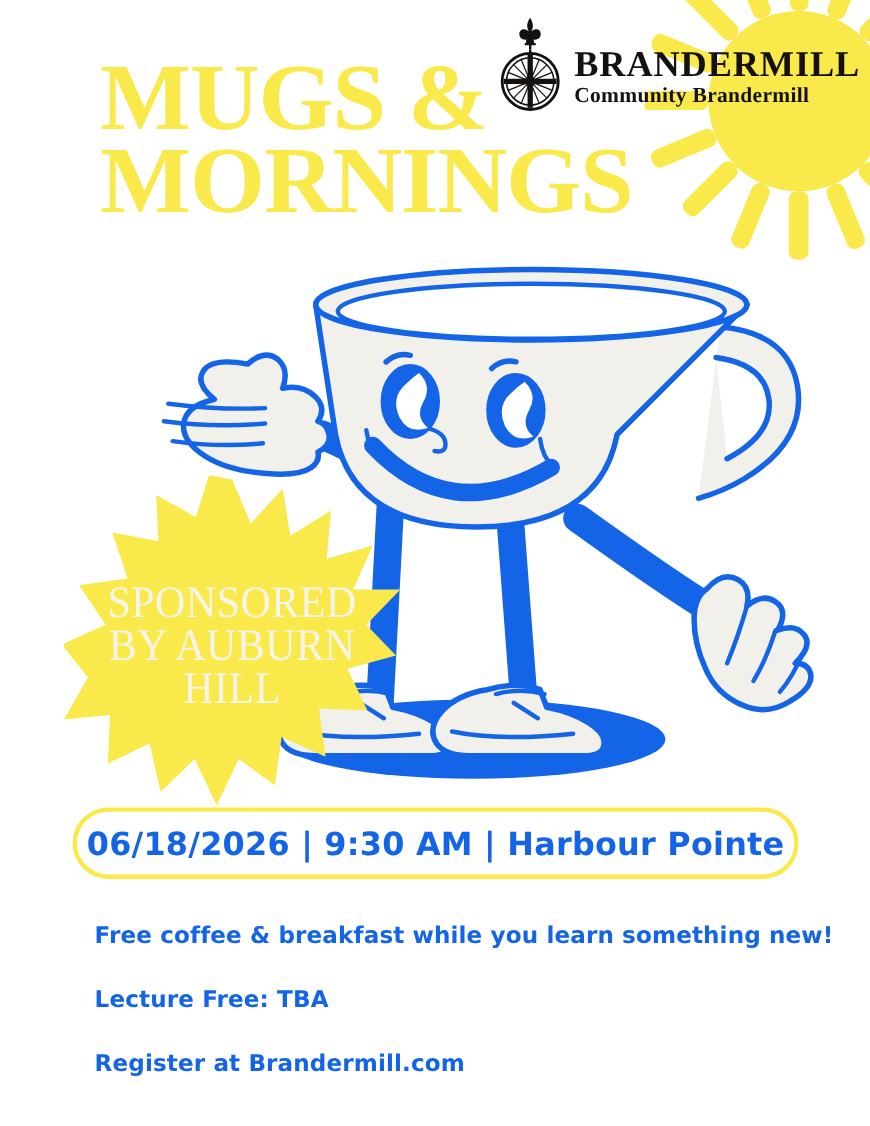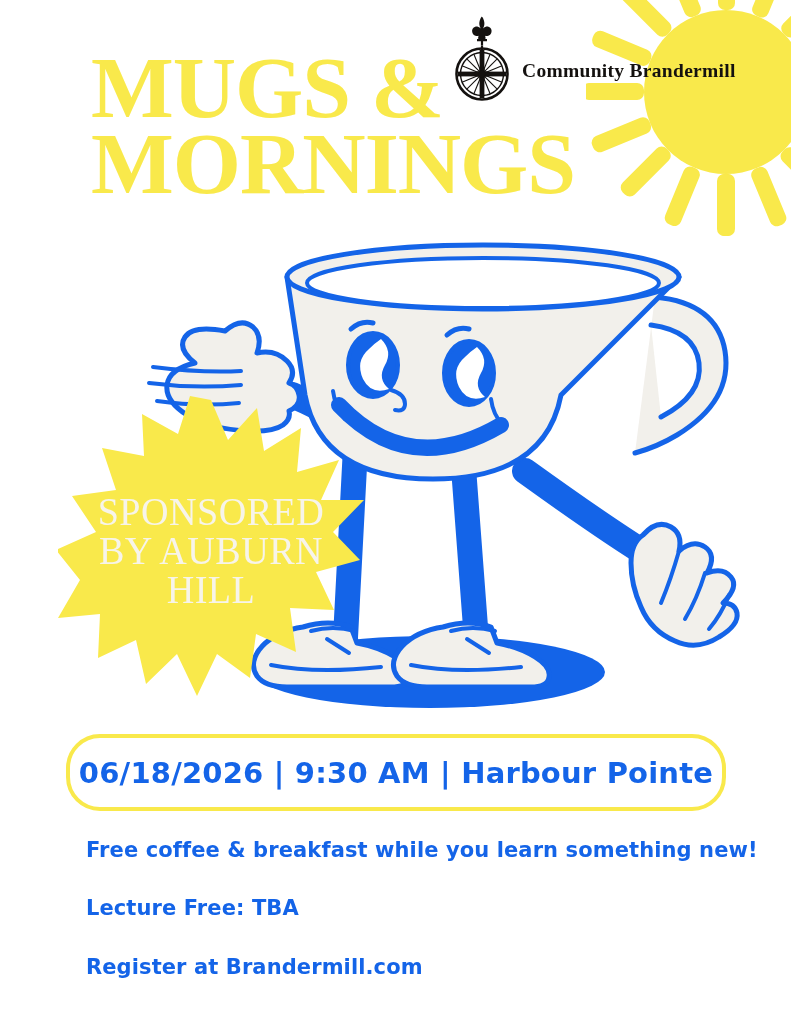--- a/index.html
+++ b/index.html
@@ -102,21 +102,21 @@
     top: 235px;
     width: 660px;
     height: 480px;
     pointer-events: none;
   }
 
   
   .badge {
     position: absolute;
     left: 58px;
-    top: 396px;
+    top: 432px;
     width: 306px;
     height: 308px;
   }
   .badge svg { position: absolute; inset: 0; }
   .badge-text {
     position: absolute;
     left: 0;
     top: 96px;
     width: 306px;
     text-align: center;
@@ -128,21 +128,21 @@
     color: #F7F4EA;
     transform: scaleX(0.93);
   }
 
   
   .date-pill {
     position: absolute;
     left: 66px;
     top: 734px;
     width: 660px;
-    height: 77px;
+    height: 65px;
     box-sizing: border-box;
     border: 4px solid #F9E94B;
     border-radius: 34px;
     background: #ffffff;
     display: flex;
     align-items: center;
     justify-content: center;
   }
   .date-text {
     font-family: "DejaVu Sans", sans-serif;
@@ -236,20 +236,21 @@
 
           <g fill="#14110f" opacity="0.9">
             <path d="M31 42 L34.5 60 L31 78 L27.5 60 Z"></path>
             <path d="M13 60 L31 56.5 L49 60 L31 63.5 Z"></path>
           </g>
           <circle cx="31" cy="60" r="3.2" fill="#14110f"></circle>
         </g>
       </svg>
     </div>
     <div class="logo-words">
+      <div class="logo-name">BRANDERMILL</div>
       <div class="logo-sub">Community Brandermill</div>
     </div>
   </div>
 
   <div class="title-block">
     <div class="title-line l1">MUGS &amp;</div>
     <div class="title-line l2">MORNINGS</div>
   </div>
 
   <div class="mascot">

